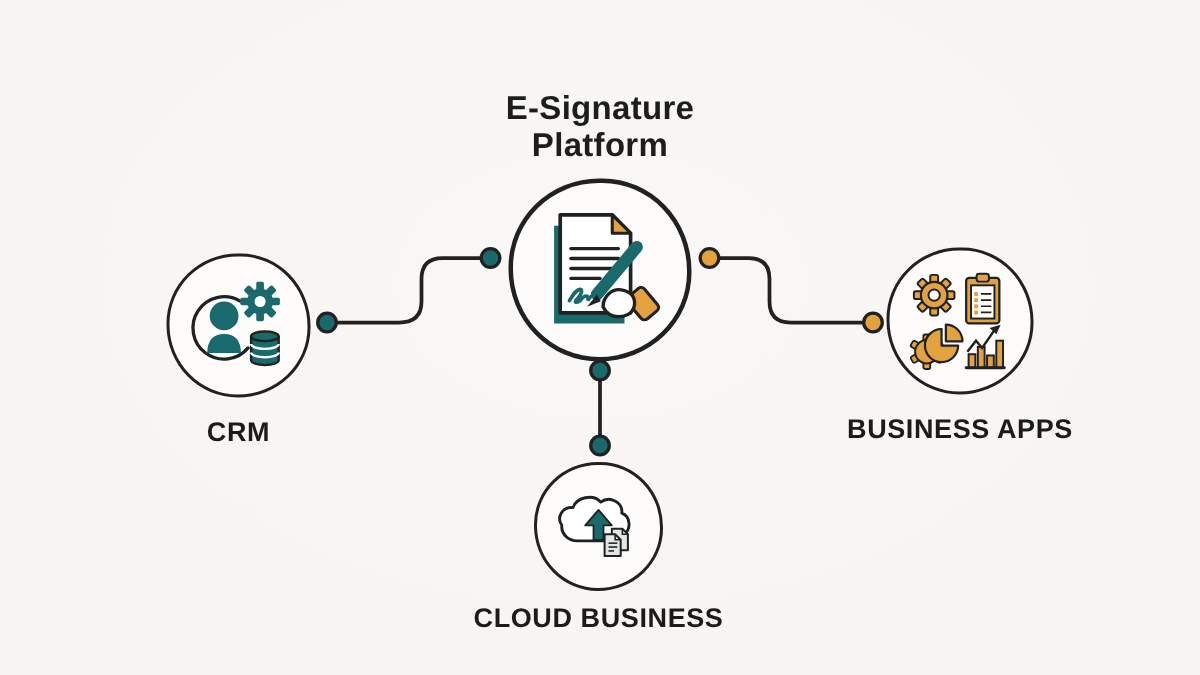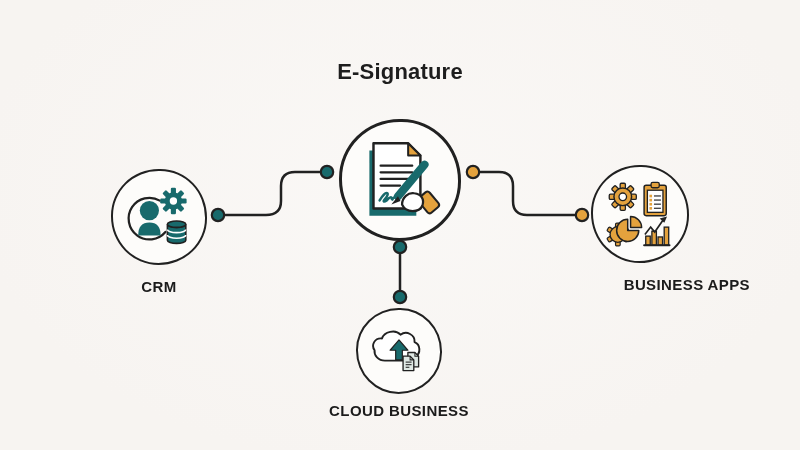--- a/index.html
+++ b/index.html
@@ -13,21 +13,21 @@
     font-size:22px;line-height:25px;font-weight:600;letter-spacing:.2px;color:#1d1d1d;
   }
   .node-circle{
     position:absolute;box-sizing:border-box;background:#fdfcfa;
     border:3px solid var(--ink);
     border-radius:50% 49% 51% 50% / 49% 51% 49% 51%;
     display:flex;align-items:center;justify-content:center;
   }
   .node-label{
     position:absolute;width:220px;text-align:center;
-    font-size:15px;font-weight:700;letter-spacing:.4px;color:#1b1b1b;
+    font-size:18px;font-weight:700;letter-spacing:.4px;color:#1b1b1b;
   }
   .connectors{position:absolute;left:0;top:0;width:800px;height:450px;}
   .edge{fill:none;stroke:var(--ink);stroke-width:2.5;stroke-linecap:round;}
   .dot-teal{fill:var(--teal);stroke:var(--ink);stroke-width:2.2;}
   .dot-orange{fill:var(--orange);stroke:var(--ink);stroke-width:2.2;}
   .f-teal{fill:var(--teal);} .f-orange{fill:var(--orange);} .f-paper{fill:#ffffff;}
   .f-page{fill:var(--page);} .f-ink{fill:var(--ink);}
   .s-ink{stroke:var(--ink);}
 </style>
 </head>
@@ -42,20 +42,21 @@
     <circle class="dot-teal" cx="218" cy="215" r="6.2"></circle>
     <circle class="dot-teal" cx="327" cy="172" r="6.2"></circle>
     <circle class="dot-orange" cx="473" cy="172" r="6.2"></circle>
     <circle class="dot-orange" cx="582" cy="215" r="6.2"></circle>
     <circle class="dot-teal" cx="400" cy="247" r="6.2"></circle>
     <circle class="dot-teal" cx="400" cy="297" r="6.2"></circle>
   </svg>
 
   <div class="title">
     <div>E-Signature</div>
+    <div>Platform</div>
   </div>
 
   <div class="node-circle" style="left:339px;top:119px;width:122px;height:122px;">
     <svg width="102" height="102" viewBox="0 0 100 100">
       <g>
         <path class="f-teal" d="M20,21 H54 L66,33 V85 H20 Z"></path>
       </g>
       <g>
         <path class="f-paper s-ink" stroke-width="2.4" stroke-linejoin="round" d="M24,14 H58 L70,26 V78 H24 Z"></path>
         <path class="f-orange s-ink" stroke-width="2" stroke-linejoin="round" d="M58,14 V26 H70 Z"></path>
@@ -161,21 +162,21 @@
           <rect x="64.5" y="71" width="5.5" height="17"></rect>
           <rect x="72" y="78" width="5.5" height="10"></rect>
           <rect x="79.5" y="66" width="5.5" height="22"></rect>
         </g>
         <line class="s-ink" stroke-width="2.4" stroke-linecap="round" x1="55" y1="88" x2="86" y2="88"></line>
         <polyline fill="none" stroke="var(--ink)" stroke-width="2" points="56,75 63,66 68,72 79,56"></polyline>
         <path class="f-ink" d="M83,53 l-9,2.6 5.6,5.2 z"></path>
       </g>
     </svg>
   </div>
-  <div class="node-label" style="left:530px;top:276px;text-align:right;">BUSINESS APPS</div>
+  <div class="node-label" style="left:530px;top:276px;">BUSINESS APPS</div>
 
   <div class="node-circle" style="left:356px;top:308px;width:86px;height:86px;border-width:2.6px;">
     <svg width="74" height="74" viewBox="0 0 100 100">
       <path class="f-paper s-ink" stroke-width="2.6" stroke-linejoin="round" d="M31,63 C22,63 16,56 17,49 C12,42 17,32 27,33 C30,24 45,20 52,28 C60,22 72,28 71,38 C79,41 80,53 72,58 C70,62 65,63 61,63 Z"></path>
       <path class="f-teal s-ink" stroke-width="1.6" stroke-linejoin="round" d="M45.5,62 V49 H38 L50,35 L62,49 H54.5 V62 Z"></path>
       <g>
         <path class="f-page s-ink" stroke-width="1.8" stroke-linejoin="round" d="M62,52 h9.5 l5,5 v14.5 h-14.5 z"></path>
         <path fill="none" class="s-ink" stroke-width="1.4" d="M71.5,52 v5 h5"></path>
         <path class="f-page s-ink" stroke-width="1.8" stroke-linejoin="round" d="M55.5,57 h9.5 l5,5 v14.5 h-14.5 z"></path>
         <path fill="none" class="s-ink" stroke-width="1.4" d="M65,57 v5 h5"></path>

